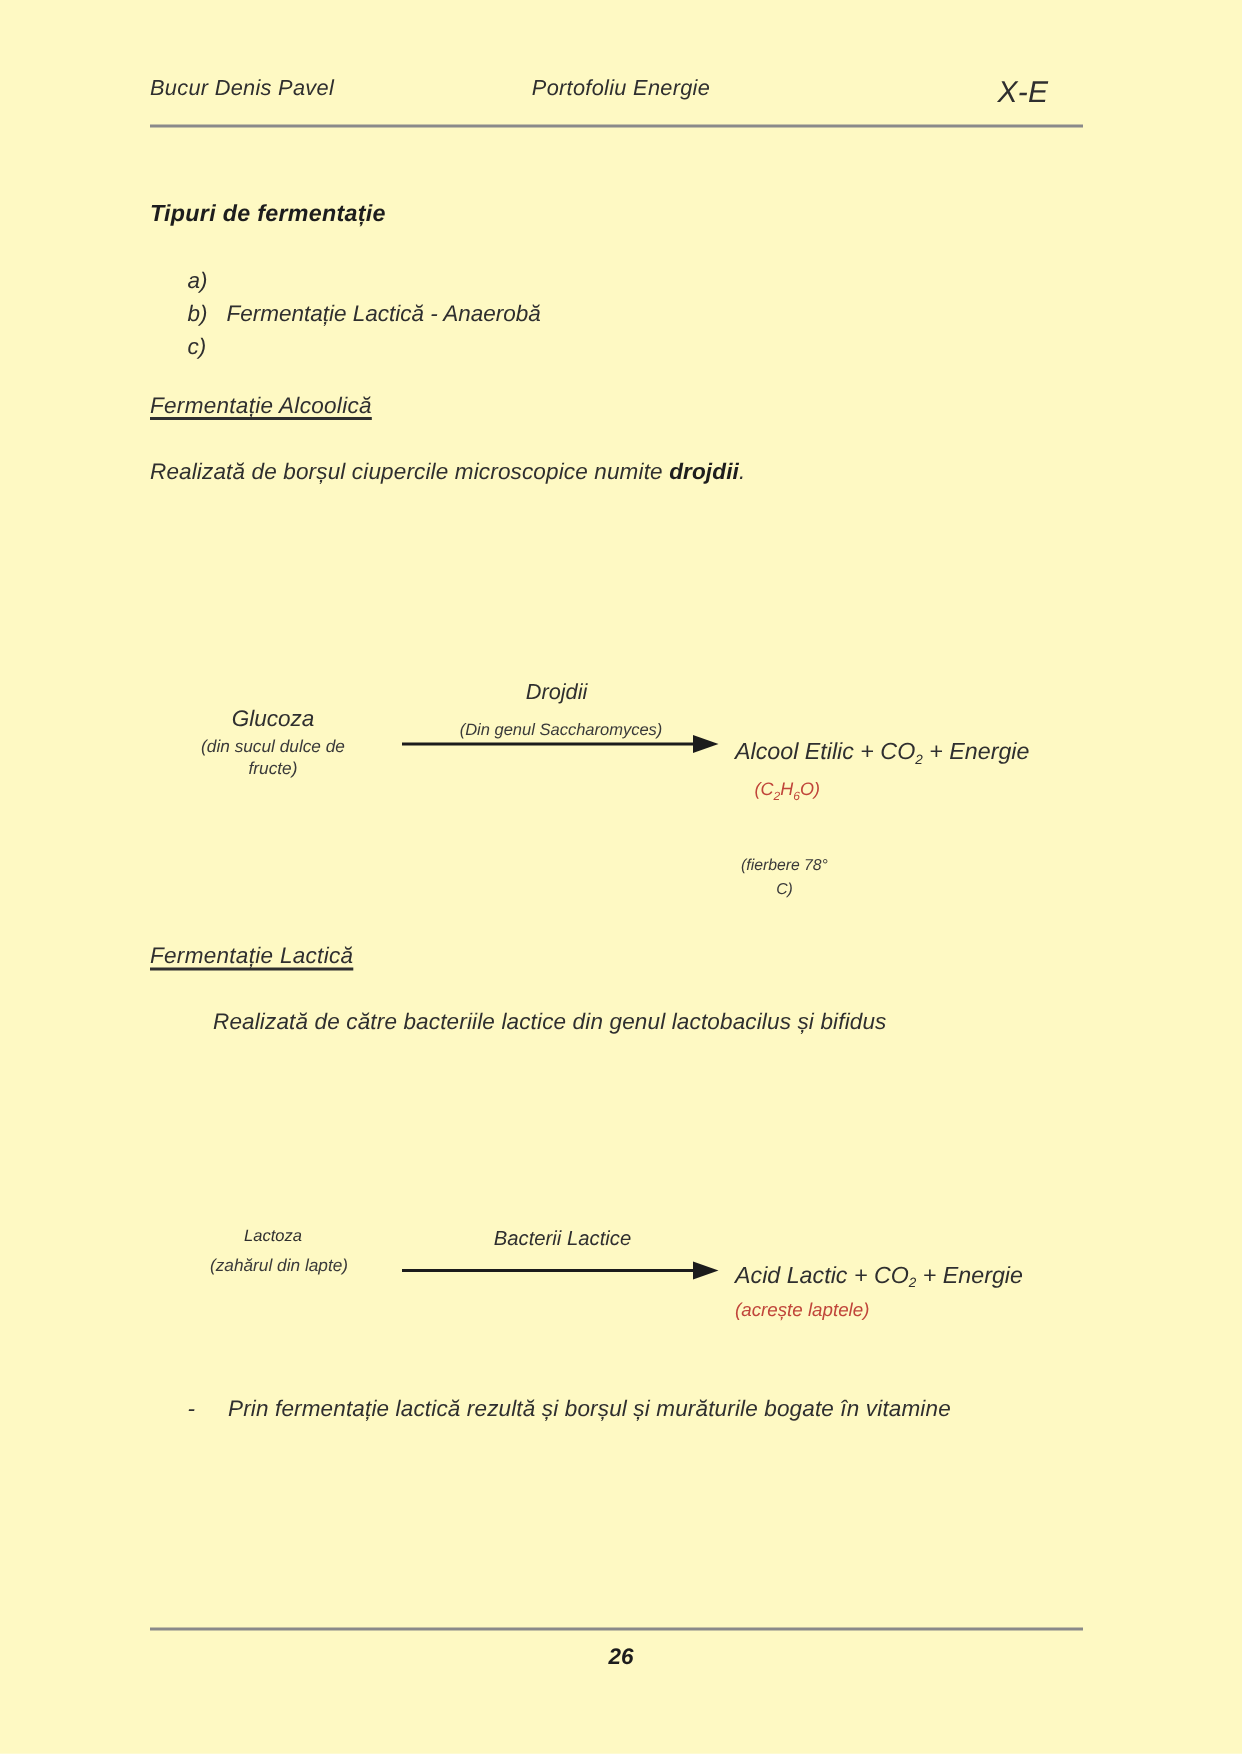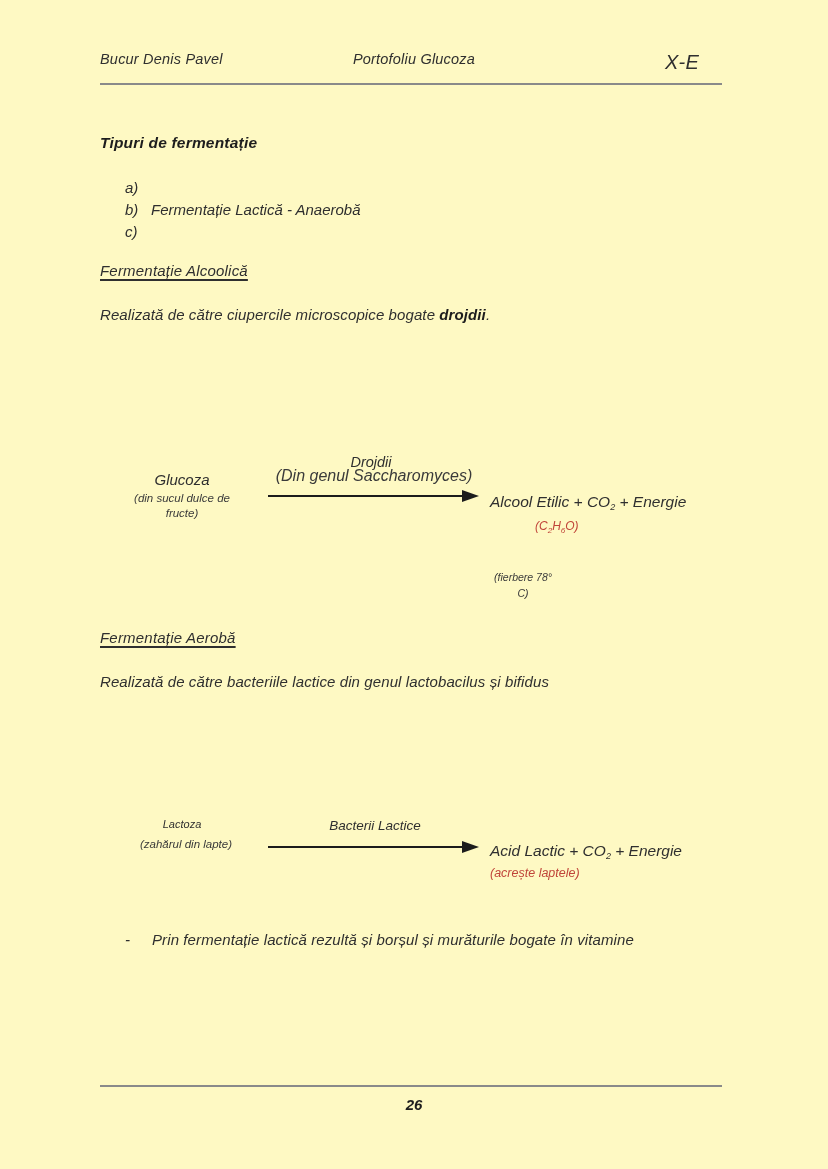--- a/index.html
+++ b/index.html
@@ -28,34 +28,34 @@
   .type-row  { display: flex; height: 22px; line-height: 22px; }
   .type-marker { width: 26px; flex: 0 0 26px; }
   .subheading {
     position: absolute; left: 100px; font-size: 15px; letter-spacing: .2px;
     text-decoration: underline; text-decoration-thickness: 1.5px; text-underline-offset: 3px;
   }
   .subheading.alcoolic { top: 262px; }
   .subheading.lactic   { top: 629px; }
   .para { position: absolute; left: 100px; font-size: 15px; letter-spacing: .1px; }
   .para.alcoolic { top: 306px; }
-  .para.lactic   { top: 673px; }
+  .para.lactic   { top: 673px; margin-left: 42px; }
   .para b { color: #1d1d1d; }
   
   .diagram { position: absolute; left: 0; width: 828px; }
   .diagram.d1 { top: 450px; height: 140px; }
   .diagram.d2 { top: 815px; height: 75px;  }
   .dg { position: absolute; }
   .ctr { text-align: center; }
   .d1-catalyst       { left: 291px; top: 4px;  width: 160px; font-size: 14.5px; }
   .d1-reactant       { left: 107px; top: 21px; width: 150px; font-size: 15px; }
-  .d1-catalyst-note  { left: 254px; top: 17px; width: 240px; font-size: 16px; color: #3a3a3a; }
+  .d1-catalyst-note  { left: 254px; top: 31px; width: 240px; font-size: 11px; color: #3a3a3a; }
   .d1-reactant-note  { left: 102px; top: 41px; width: 160px; font-size: 11.5px; line-height: 15px; color: #3a3a3a; }
   .d1-product        { left: 490px; top: 43px; font-size: 15.5px; }
-  .d1-formula        { left: 503px; top: 69px; font-size: 12px; margin-left: 32px; }
+  .d1-formula        { left: 503px; top: 69px; font-size: 12px; }
   .d1-boiling        { left: 463px; top: 96px; width: 120px; font-size: 10.5px; line-height: 15.5px; color: #3a3a3a; margin-top: 24px; }
   .d2-reactant       { left: 107px; top: 3px;  width: 150px; font-size: 11px; }
   .d2-reactant-note  { left: 96px;  top: 23px; width: 180px; font-size: 11.5px; color: #3a3a3a; }
   .d2-catalyst       { left: 285px; top: 3px;  width: 180px; font-size: 13.5px; }
   .d2-product        { left: 490px; top: 27px; font-size: 15.5px; }
   .d2-product-note   { left: 490px; top: 51px; font-size: 12.5px; }
   .red { color: #c0453a; }
   .arrow-line {
     position: absolute; width: 194px; height: 0;
     border-top: 2.5px solid #1c1c1c;
@@ -78,61 +78,61 @@
   
   .ftr-rule { position: absolute; left: 100px; top: 1085px; width: 622px; height: 2px; background: #8a8a8a; }
   .ftr-page { position: absolute; left: 0; top: 1096px; width: 828px; text-align: center; font-size: 15px; font-weight: bold; color: #1d1d1d; }
 </style>
 </head>
 <body>
 
 <div class="page">
 
   <div class="hdr-author">Bucur Denis Pavel</div>
-  <div class="hdr-title">Portofoliu Glucoza</div>
+  <div class="hdr-title">Portofoliu Energie</div>
   <div class="hdr-class">X-E</div>
   <div class="hdr-rule"></div>
 
   <div class="doc-section-title">Tipuri de fermentație</div>
 
   <div class="type-list">
     <div class="type-row">
       <span class="type-marker">a)</span>
     </div>
     <div class="type-row">
       <span class="type-marker">b)</span>
       <span>Fermentație Lactică - Anaerobă</span>
     </div>
     <div class="type-row">
       <span class="type-marker">c)</span>
     </div>
   </div>
 
   <div class="subheading alcoolic">Fermentație Alcoolică</div>
-  <div class="para alcoolic"><span>Realizată de către ciupercile microscopice bogate </span><b>drojdii</b><span>.</span></div>
+  <div class="para alcoolic"><span>Realizată de borșul ciupercile microscopice numite </span><b>drojdii</b><span>.</span></div>
 
   <div class="diagram d1">
     <div class="dg ctr d1-catalyst">Drojdii</div>
     <div class="dg ctr d1-reactant">Glucoza</div>
     <div class="dg ctr d1-catalyst-note">(Din genul Saccharomyces)</div>
     <div class="dg ctr d1-reactant-note">
       <div>(din sucul dulce de</div>
       <div>fructe)</div>
     </div>
     <div class="arrow-line"></div>
     <div class="arrow-head"></div>
     <div class="dg d1-product"><span>Alcool Etilic + CO</span><sub class="s">2</sub><span> + Energie</span></div>
     <div class="dg d1-formula red"><span>(C</span><sub class="s2">2</sub><span>H</span><sub class="s2">6</sub><span>O)</span></div>
     <div class="dg ctr d1-boiling">
       <div>(fierbere 78°</div>
       <div>C)</div>
     </div>
   </div>
 
-  <div class="subheading lactic">Fermentație Aerobă</div>
+  <div class="subheading lactic">Fermentație Lactică</div>
   <div class="para lactic">Realizată de către bacteriile lactice din genul lactobacilus și bifidus</div>
 
   <div class="diagram d2">
     <div class="dg ctr d2-reactant">Lactoza</div>
     <div class="dg ctr d2-reactant-note">(zahărul din lapte)</div>
     <div class="dg ctr d2-catalyst">Bacterii Lactice</div>
     <div class="arrow-line"></div>
     <div class="arrow-head"></div>
     <div class="dg d2-product"><span>Acid Lactic + CO</span><sub class="s">2</sub><span> + Energie</span></div>
     <div class="dg d2-product-note red">(acrește laptele)</div>

